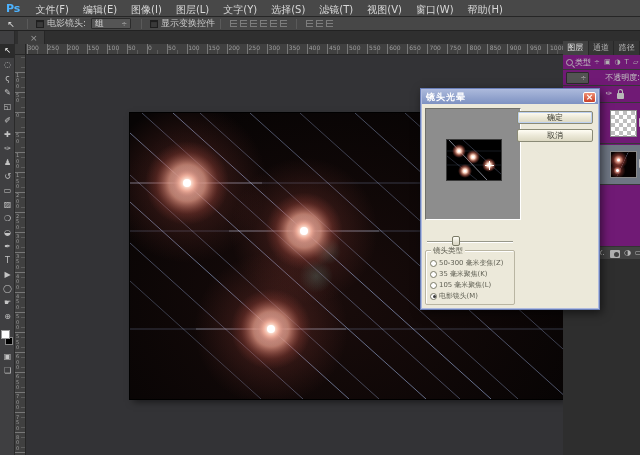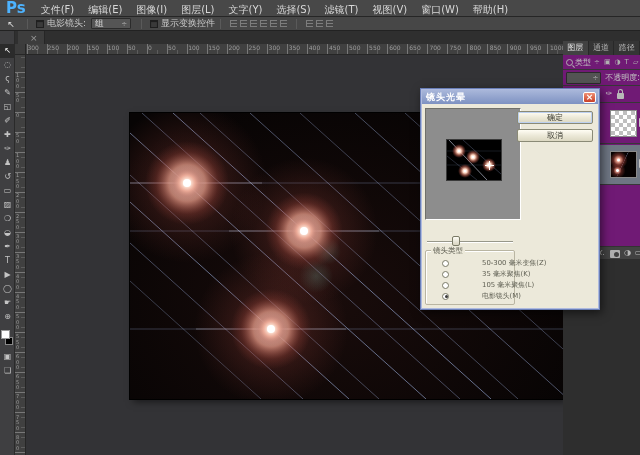--- a/index.html
+++ b/index.html
@@ -4,21 +4,21 @@
 <style>
   html,body{margin:0;padding:0;background:#222;}
   *{box-sizing:border-box;}
   #app{position:relative;width:640px;height:455px;overflow:hidden;
        font-family:"DejaVu Sans","Liberation Sans",sans-serif;
        color:#d6d6d6;background:#333336;user-select:none;}
 
   
   .menubar{position:absolute;left:0;top:0;width:640px;height:17px;background:#484848;
            border-bottom:1px solid #262626;display:flex;align-items:center;}
-  .ps-logo{color:#4db3ff;font-weight:bold;font-size:15px;padding:0 8px 0 6px;}
+  .ps-logo{color:#4db3ff;font-weight:bold;font-size:11px;padding:0 8px 0 6px;}
   .mi{font-size:10px;color:#d8d8d8;padding:0 7px;line-height:17px;cursor:default;}
 
   
   .optionsbar{position:absolute;left:0;top:17px;width:640px;height:14px;background:#474747;
               border-bottom:1px solid #222;display:flex;align-items:center;font-size:9px;}
   .ob-toolicon{width:22px;text-align:center;color:#e0e0e0;font-size:9px;}
   .ob-sep{width:1px;height:10px;background:#2c2c2c;border-right:1px solid #5a5a5a;margin:0 5px;}
   .cb{width:8px;height:8px;background:#3a3a3a;border:1px solid #1f1f1f;box-shadow:inset 0 1px 1px rgba(0,0,0,.5);margin:0 3px;}
   .ob-label{color:#c8c8c8;font-size:9px;}
   .ob-select{display:inline-flex;align-items:center;justify-content:space-between;
@@ -78,21 +78,21 @@
   .ptab.sel{background:#424242;color:#e6e6e6;}
   .panel-body{position:relative;height:204px;background:#701a75;}
   .prow{position:relative;border-bottom:1px solid #373737;display:flex;align-items:center;font-size:8px;color:#c0c0c0;}
   .row-filter{height:15px;padding-left:3px;}
   .mag{width:7px;height:7px;border:1px solid #b0b0b0;border-radius:50%;position:relative;margin-right:2px;}
   .mag:after{content:"";position:absolute;left:5px;top:6px;width:3px;height:1px;background:#b0b0b0;transform:rotate(45deg);}
   .row-filter .ficon{margin-left:4px;font-size:7px;color:#b0b0b0;}
   .row-blend{height:16px;padding-left:3px;}
   .blend-select{display:inline-flex;align-items:center;justify-content:flex-end;width:42px;height:12px;
                 background:#535353;border:1px solid #2b2b2b;border-radius:1px;padding:0 2px;}
-  .row-blend .op-label{margin-left:4px;white-space:nowrap;}
+  .row-blend .op-label{margin-left:16px;white-space:nowrap;}
   .row-lock{height:17px;padding-left:3px;}
   .lock-icons{position:absolute;left:30px;display:flex;gap:5px;font-size:8px;color:#c0c0c0;}
   .lock-glyph{width:7px;height:6px;background:#b8b8b8;border-radius:1px;position:relative;margin-top:4px;}
   .lock-glyph:before{content:"";position:absolute;left:1px;top:-4px;width:3px;height:4px;border:1px solid #b8b8b8;border-bottom:none;border-radius:3px 3px 0 0;}
   .layers-list{position:relative;height:143px;}
   .layer-row{position:absolute;left:0;width:77px;height:40px;border-bottom:1px solid #383838;}
   .layer-row.sel{background:#6e7683;}
   .eye{position:absolute;left:3px;top:16px;width:8px;height:6px;background:#cfcfcf;border-radius:50%;}
   .eye-col{position:absolute;left:0;top:0;width:13px;height:40px;border-right:1px solid #383838;}
   .thumb{position:absolute;left:47px;top:6px;width:27px;height:27px;border:1px solid #8a8a8a;}
@@ -136,21 +136,21 @@
   .bright-value{position:absolute;left:57px;top:0;width:24px;height:12px;background:#fff;border:1px solid #8a8a96;
                 text-align:center;line-height:11px;color:#333;}
   .lbl-pct{left:86px;top:1px;}
   .slider{position:absolute;left:6px;top:146px;width:86px;height:12px;}
   .slider-track{position:absolute;left:0;top:6px;width:86px;height:1px;background:#97978a;box-shadow:0 1px 0 #fff;}
   .slider-thumb{position:absolute;left:25px;top:1px;width:8px;height:10px;background:linear-gradient(180deg,#fdfcf4,#d8d4c0);
                 border:1px solid #7a7a66;border-radius:2px;}
   .lens-group{position:absolute;left:4px;top:161px;width:90px;height:55px;border:1px solid #b9b5a2;
               box-shadow:1px 1px 0 #fff inset;border-radius:2px;}
   .group-label{position:absolute;left:5px;top:-5px;background:#ece9da;padding:0 2px;font-size:7.5px;color:#5c5c50;}
-  .radio-row{position:absolute;left:16px;height:10px;display:flex;align-items:center;white-space:nowrap;gap:31px;}
+  .radio-row{position:absolute;left:4px;height:10px;display:flex;align-items:center;white-space:nowrap;}
   .radio{width:7px;height:7px;border:1px solid #7a7a66;border-radius:50%;background:#fff;margin-right:2px;position:relative;flex:none;}
   .radio.sel:after{content:"";position:absolute;left:1.5px;top:1.5px;width:3px;height:3px;background:#3a3a3a;border-radius:50%;}
   .radio-text{font-size:7.5px;color:#5e5e52;transform:scale(.92);transform-origin:left center;}
 </style>
 </head>
 <body>
 
 <div id="app">
 
   <div class="menubar">

